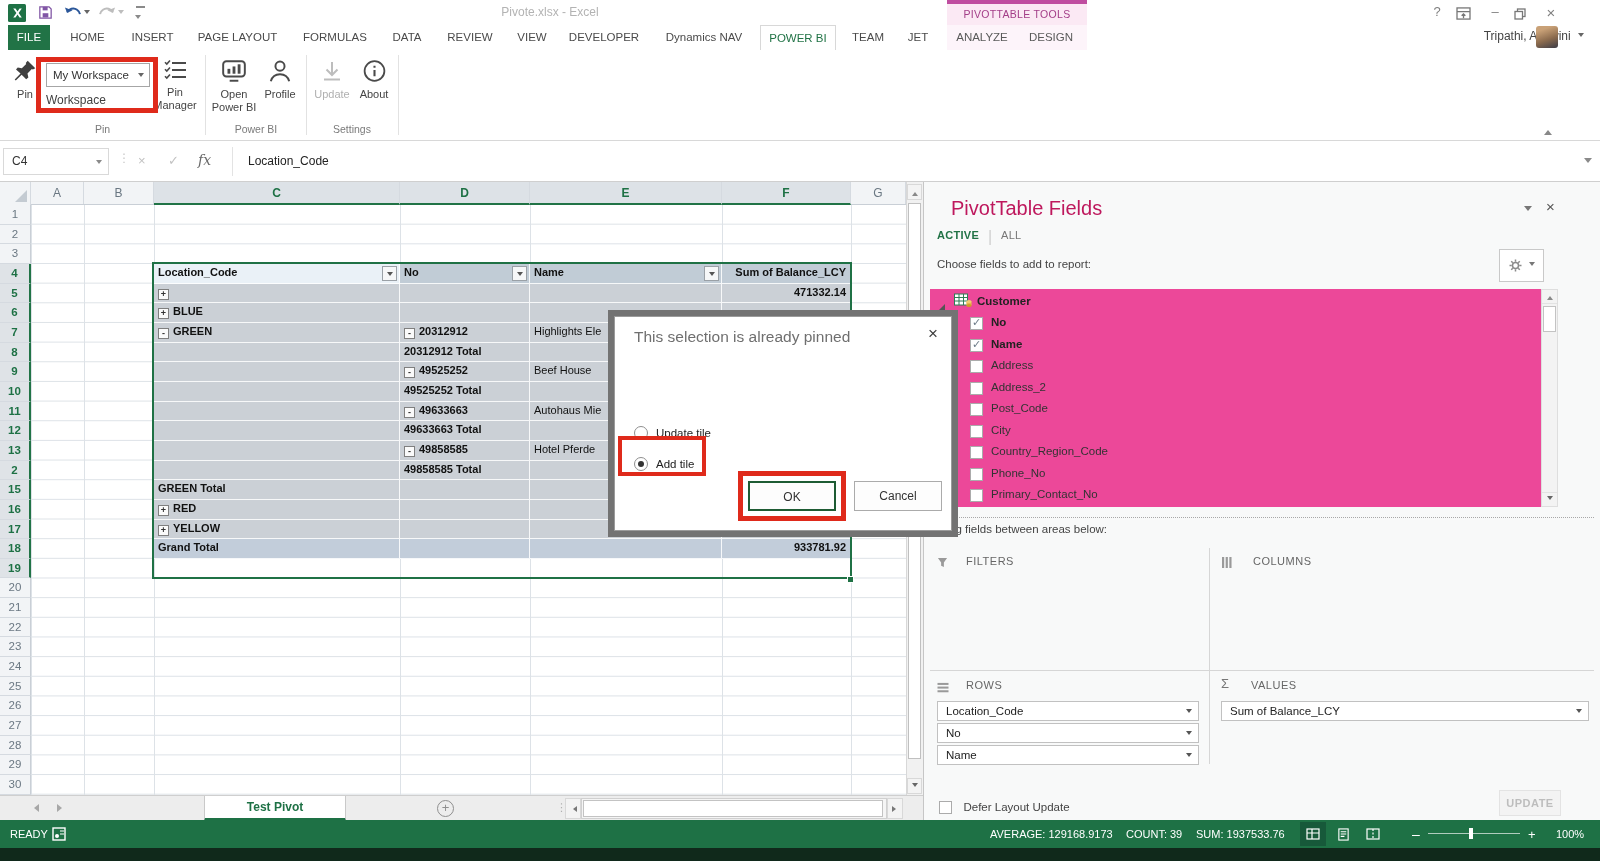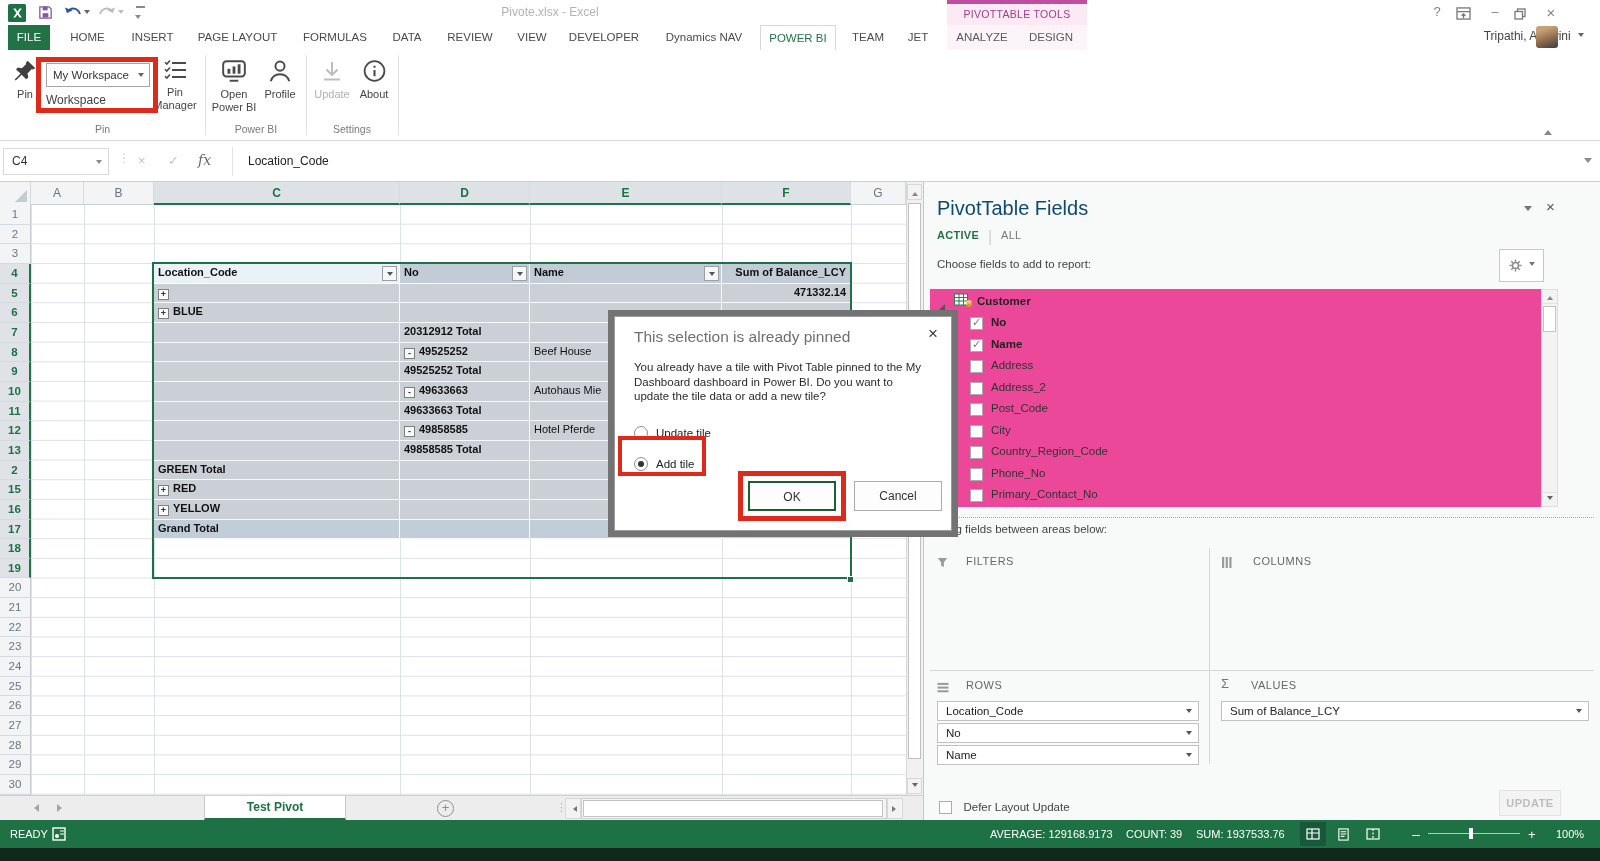--- a/index.html
+++ b/index.html
@@ -94,21 +94,21 @@
   #statusbar { left:0; top:820px; width:1600px; height:28px; background:#1e7145; color:#fff; font-size:11px; }
   #statusbar .sb-item { top:8px; }
   .viewbtn { top:2px; width:26px; height:24px; display:flex; align-items:center; justify-content:center; }
   .viewbtn.active { background:#17593a; }
   #zoom-track { left:1428px; top:13px; width:92px; height:1px; background:rgba(255,255,255,.65); }
   #zoom-thumb { left:1469px; top:8px; width:4px; height:11px; background:#fff; }
   #bottom-strip { left:0; top:848px; width:1600px; height:13px; background:#10291b; }
 
   
   #pane { left:923px; top:182px; width:677px; height:638px; background:#f8f9f9; border-left:1px solid #c6c6c6; }
-  #pane-title { left:13px; top:15px; font-size:20px; color:#0c4a6e; }
+  #pane-title { left:27px; top:15px; font-size:20px; color:#be185d; }
   .pane-tab { top:47px; font-size:11px; letter-spacing:.3px; }
   #choose-label { left:13px; top:76px; font-size:11.5px; color:#444; }
   #gear-btn { left:575px; top:67px; width:45px; height:33px; background:#fff; border:1px solid #c9c9c9; display:flex; align-items:center; justify-content:center; gap:6px; }
   #fields-list { left:6px; top:107px; width:628px; height:218px; background:#ec4899; }
   .fld-row { left:40px; height:20px; font-size:11.5px; color:#333; }
   .cbx { position:absolute; left:0; top:1px; width:13px; height:13px; border:1px solid #ababab; background:#fff; }
   .cbx.checked:after { content:"\2713"; position:absolute; left:1px; top:-2px; font-size:11px; color:#6d7b88; }
   .fld-label { position:absolute; left:21px; top:0; }
   .fld-row.bold .fld-label { font-weight:bold; color:#222; }
   #flist-scroll { left:617px; top:107px; width:17px; height:218px; background:#f3f3f3; border:1px solid #dedede; }
@@ -392,20 +392,26 @@
           <div class="pe"></div>
           <div class="pf">471332.14</div>
         </div>
       <div class="prow">
           <div class="pc"><span class="expander">+</span><span>BLUE</span></div>
           <div class="pd"></div>
           <div class="pe"></div>
           <div class="pf"></div>
         </div>
       <div class="prow">
+          <div class="pc"><span class="expander">-</span><span>GREEN</span></div>
+          <div class="pd"><span class="expander">-</span><span>20312912</span></div>
+          <div class="pe">Highlights Ele</div>
+          <div class="pf"></div>
+        </div>
+      <div class="prow">
           <div class="pc"></div>
           <div class="pd">20312912 Total</div>
           <div class="pe"></div>
           <div class="pf"></div>
         </div>
       <div class="prow">
           <div class="pc"></div>
           <div class="pd"><span class="expander">-</span><span>49525252</span></div>
           <div class="pe">Beef House</div>
           <div class="pf"></div>
@@ -652,21 +658,20 @@
     <div class="abs" id="defer-row">
       <span class="cbx" style="position:relative; display:inline-block; vertical-align:-2px;"></span>
       <span style="font-size:11.5px; color:#444; margin-left:7px;">Defer Layout Update</span>
     </div>
     <div class="abs" id="update-btn">UPDATE</div>
   </div>
 
   <div class="abs" id="dialog">
     <div class="abs" id="dlg-title">This selection is already pinned</div>
     <div class="abs" id="dlg-close">×</div>
-    <div class="abs" id="dlg-body">You already have a tile with Pivot Table pinned to the My Dashboard dashboard in Power BI. Do you want to update the tile data or add a new tile?</div>
 
     <span class="radio" style="left:20px; top:110px;"></span>
     <span class="radio-label" style="left:42px; top:111px;">Update tile</span>
 
     <div class="abs" id="addtile-redbox"></div>
     <span class="radio sel" style="left:20px; top:141px;"></span>
     <span class="radio-label" style="left:42px; top:142px;">Add tile</span>
 
     <div class="abs" id="ok-redbox"></div>
     <div class="dlg-btn" id="ok-btn">OK</div>

